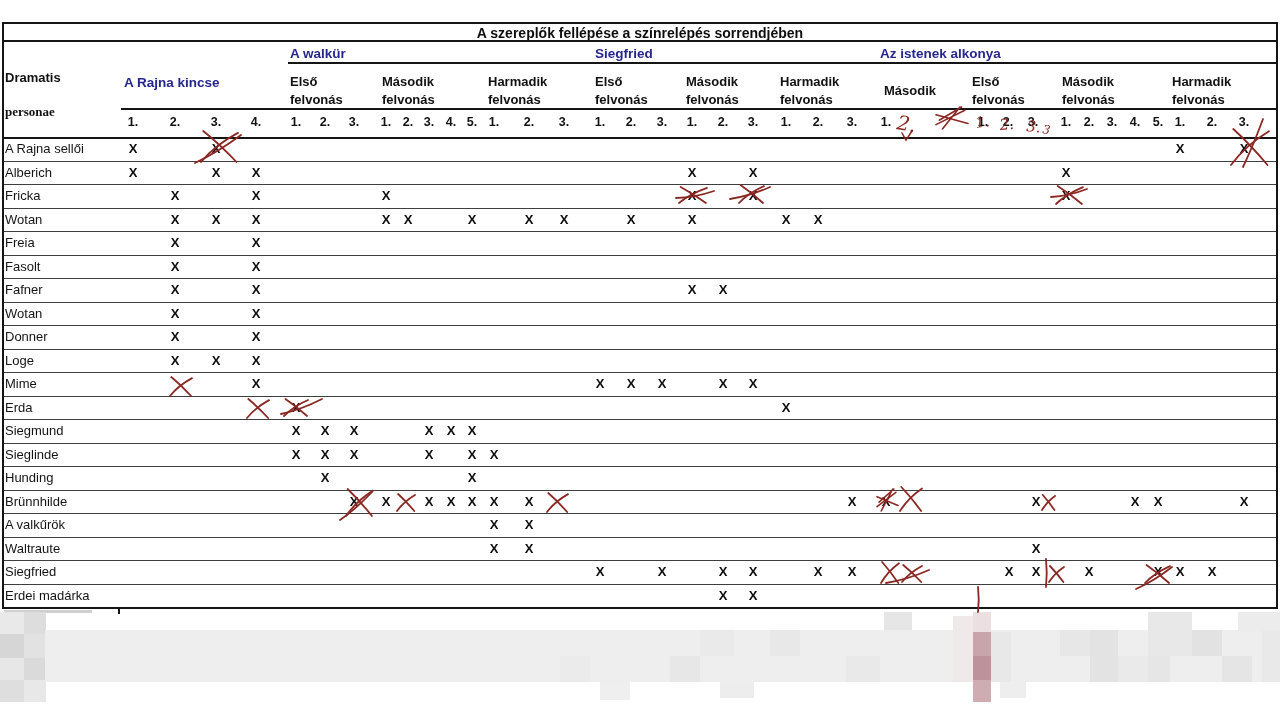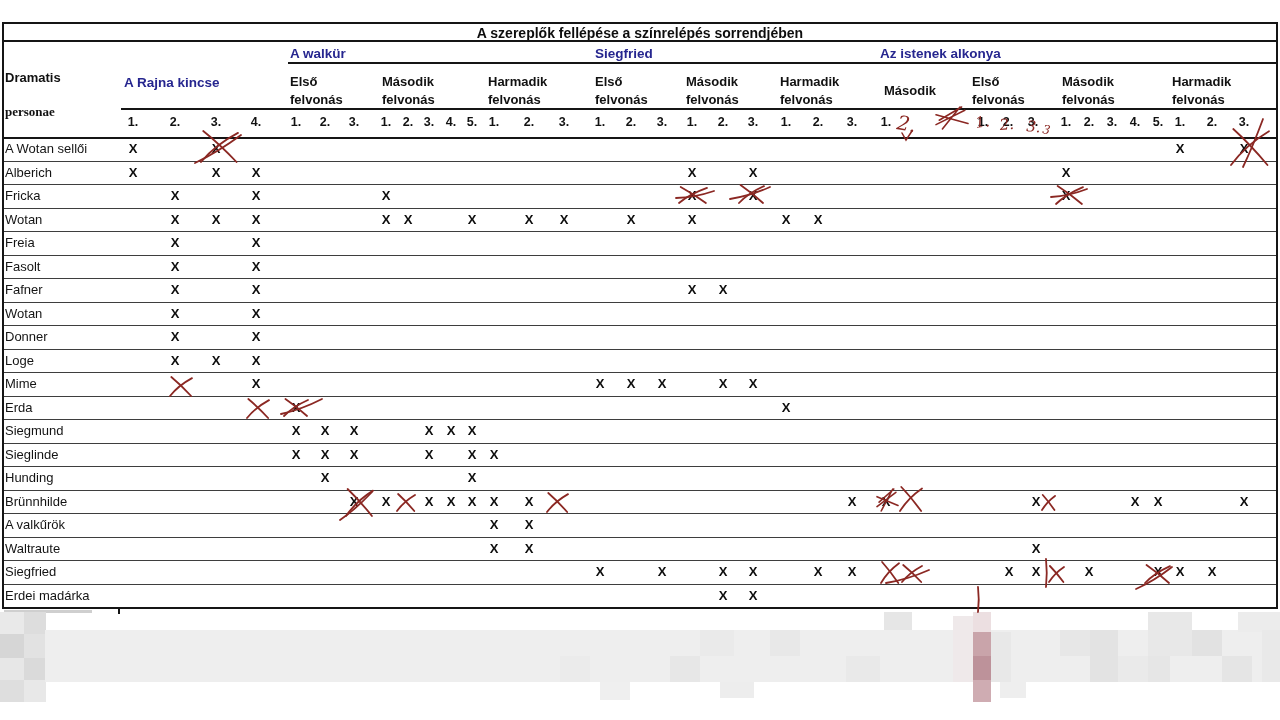--- a/index.html
+++ b/index.html
@@ -86,21 +86,21 @@
       <div class="num" style="left: 1112px; top: 115px;">3.</div>
       <div class="num" style="left: 1135px; top: 115px;">4.</div>
       <div class="num" style="left: 1158px; top: 115px;">5.</div>
       <div class="actlbl" style="left: 1172px; top: 74px;">Harmadik</div>
       <div class="actlbl" style="left: 1172px; top: 92px;">felvonás</div>
       <div class="num" style="left: 1180px; top: 115px;">1.</div>
       <div class="num" style="left: 1212px; top: 115px;">2.</div>
       <div class="num" style="left: 1244px; top: 115px;">3.</div>
     </div>
   <div id="rows-layer" class="abs" style="left:0;top:0;">
-      <div class="rowname" style="left: 5px; top: 141px;">A Wotan sellői</div>
+      <div class="rowname" style="left: 5px; top: 141px;">A Rajna sellői</div>
       <div class="xmark" style="left: 133px; top: 141px;">X</div>
       <div class="xmark" style="left: 216px; top: 141px;">X</div>
       <div class="xmark" style="left: 1180px; top: 141px;">X</div>
       <div class="xmark" style="left: 1244px; top: 141px;">X</div>
       <div class="rowname" style="left: 5px; top: 164.5px;">Alberich</div>
       <div class="xmark" style="left: 133px; top: 164.5px;">X</div>
       <div class="xmark" style="left: 216px; top: 164.5px;">X</div>
       <div class="xmark" style="left: 256px; top: 164.5px;">X</div>
       <div class="xmark" style="left: 692px; top: 164.5px;">X</div>
       <div class="xmark" style="left: 753px; top: 164.5px;">X</div>

